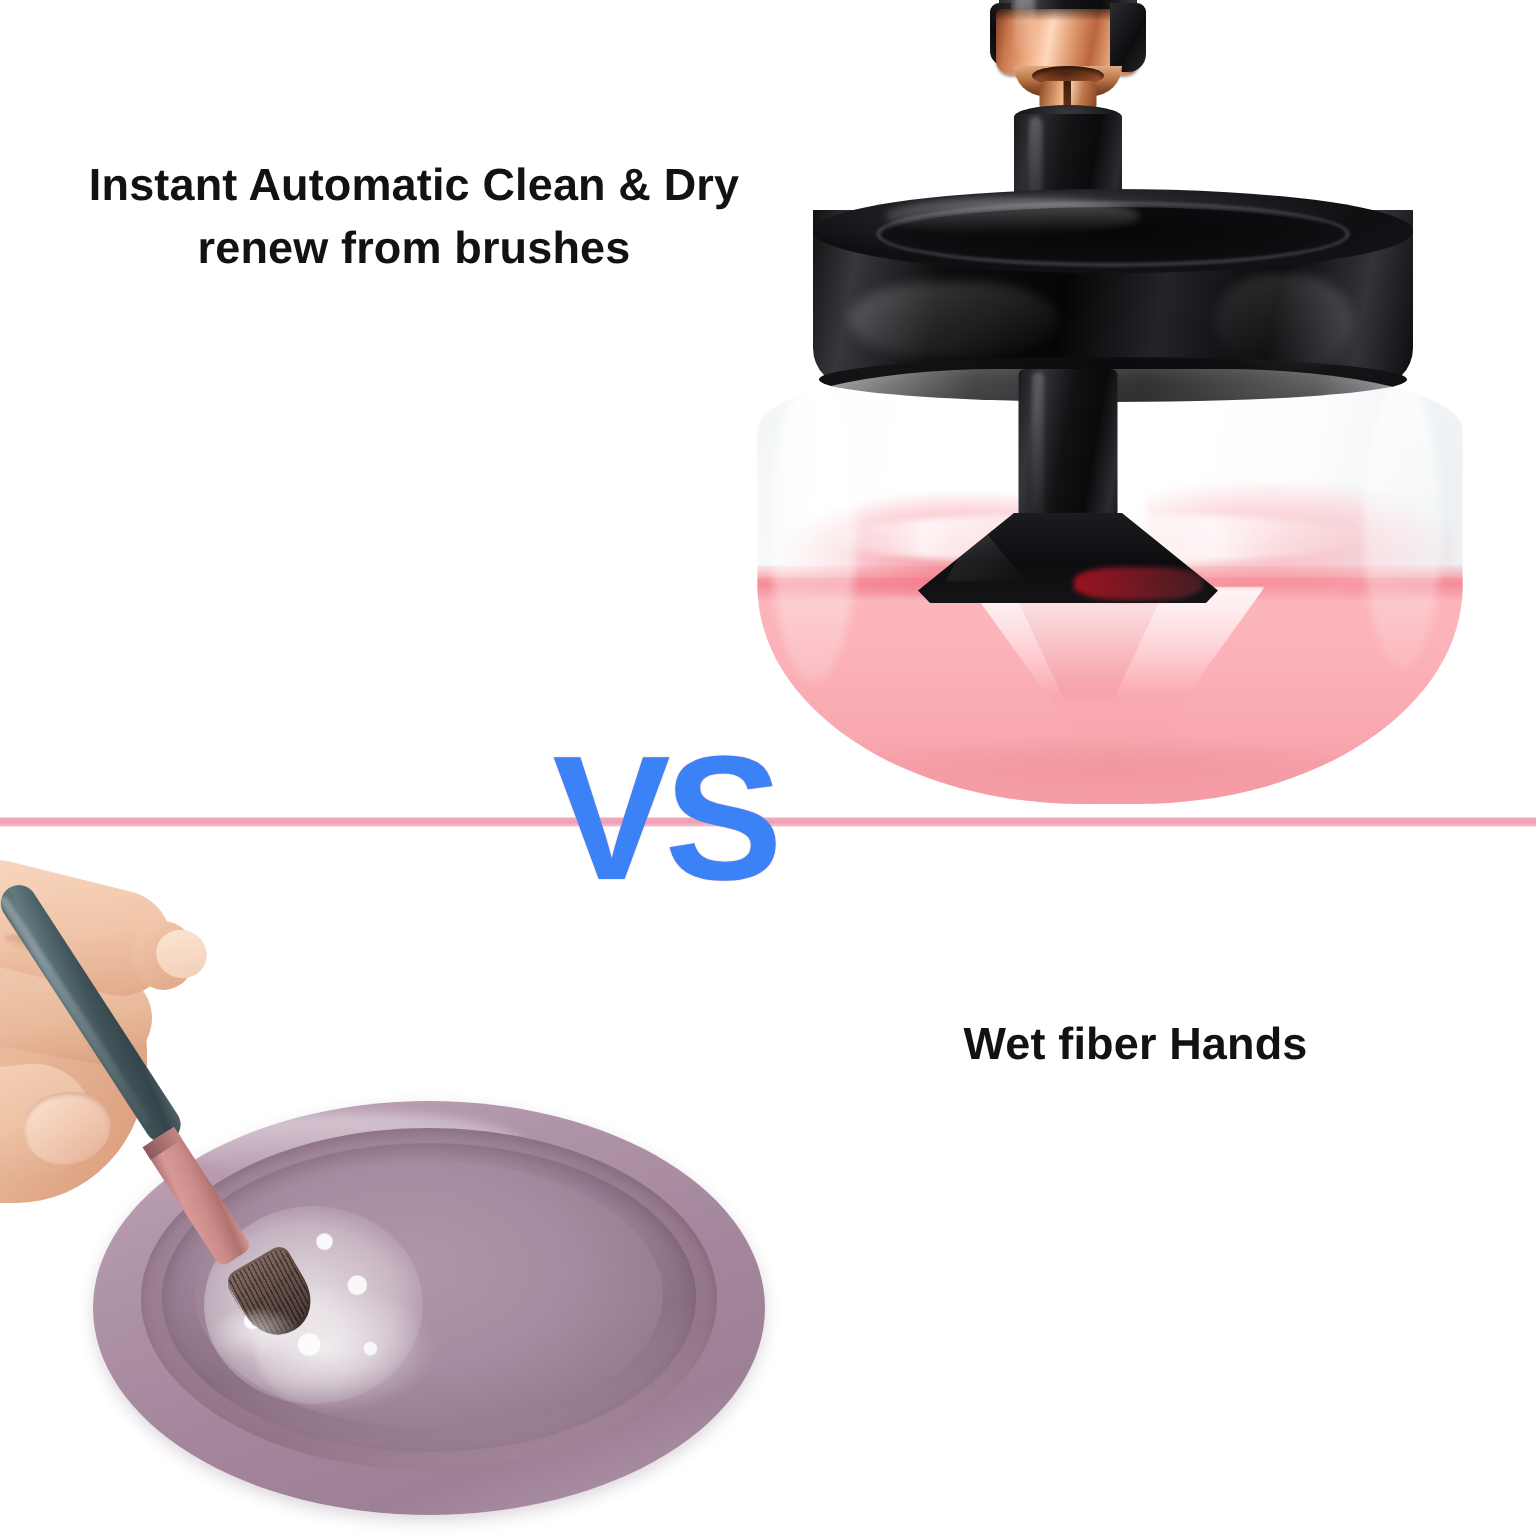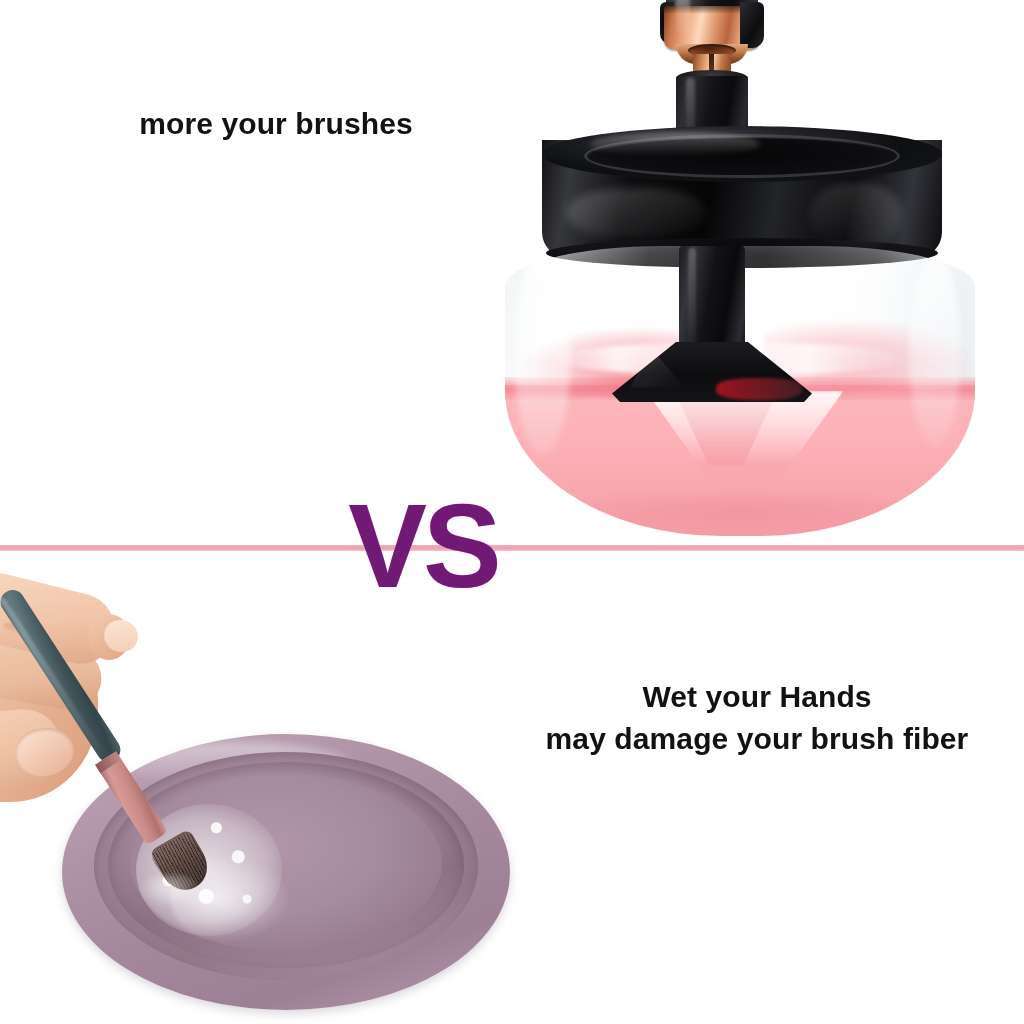--- a/index.html
+++ b/index.html
@@ -11,22 +11,22 @@
   
   .copy{position:absolute;color:#121212;font-weight:bold;font-size:30px;
         line-height:42px;letter-spacing:.1px;text-align:center;white-space:nowrap;}
   #copy-top{left:16px;top:103px;width:520px;}
   #copy-bottom{left:492px;top:676px;width:530px;}
   .copy div{width:100%;}
 
   
   #divider{position:absolute;left:0;top:545px;width:1024px;height:6px;
            background:linear-gradient(to bottom,#f3aabb 0%,#efa0b3 55%,#f6c3cf 100%);}
-  #vs{position:absolute;left:308px;top:486px;width:230px;height:120px;
-      color:#701a75;font-size:118px;font-weight:bold;line-height:120px;
+  #vs{position:absolute;left:328px;top:486px;width:230px;height:120px;
+      color:#3b82f6;font-size:118px;font-weight:bold;line-height:120px;
       letter-spacing:-4px;text-align:center;
       font-family:"Liberation Sans","DejaVu Sans",sans-serif;
       text-shadow:0 0 1px #eda3b5;}
 
   
   #device{position:absolute;left:480px;top:-8px;width:500px;height:560px;}
 
   
   .motor-body{position:absolute;left:186px;top:-4px;width:92px;height:50px;
       border-radius:6px 6px 2px 2px;
@@ -270,21 +270,22 @@
     </div>
 
     <div class="shaft-low"></div>
     <div class="shaft-low-hl"></div>
     <div class="cone"></div>
     <div class="cone-hl"></div>
     <div class="cone-red"></div>
   </div>
 
   <div class="copy" id="copy-top">
-    <div>more your brushes</div>
+    <div>Instant Automatic Clean &amp; Dry</div>
+    <div>renew from brushes</div>
   </div>
 
   <div id="divider"></div>
   <div id="vs">VS</div>
 
   <div id="manual">
 
     <div class="mat-outer"></div>
     <div class="mat-outer-hl"></div>
     <div class="mat-ring2"></div>
@@ -315,17 +316,16 @@
       <div class="brush-handle-hl"></div>
       <div class="ferrule"></div>
       <div class="ferrule-band"></div>
       <div class="bristles"></div>
       <div class="bristle-lines"></div>
       <div class="bristle-wet"></div>
     </div>
   </div>
 
   <div class="copy" id="copy-bottom">
-    <div>Wet your Hands</div>
-    <div>may damage your brush fiber</div>
+    <div>Wet fiber Hands</div>
   </div>
 
 </div>
 
 </body></html>

